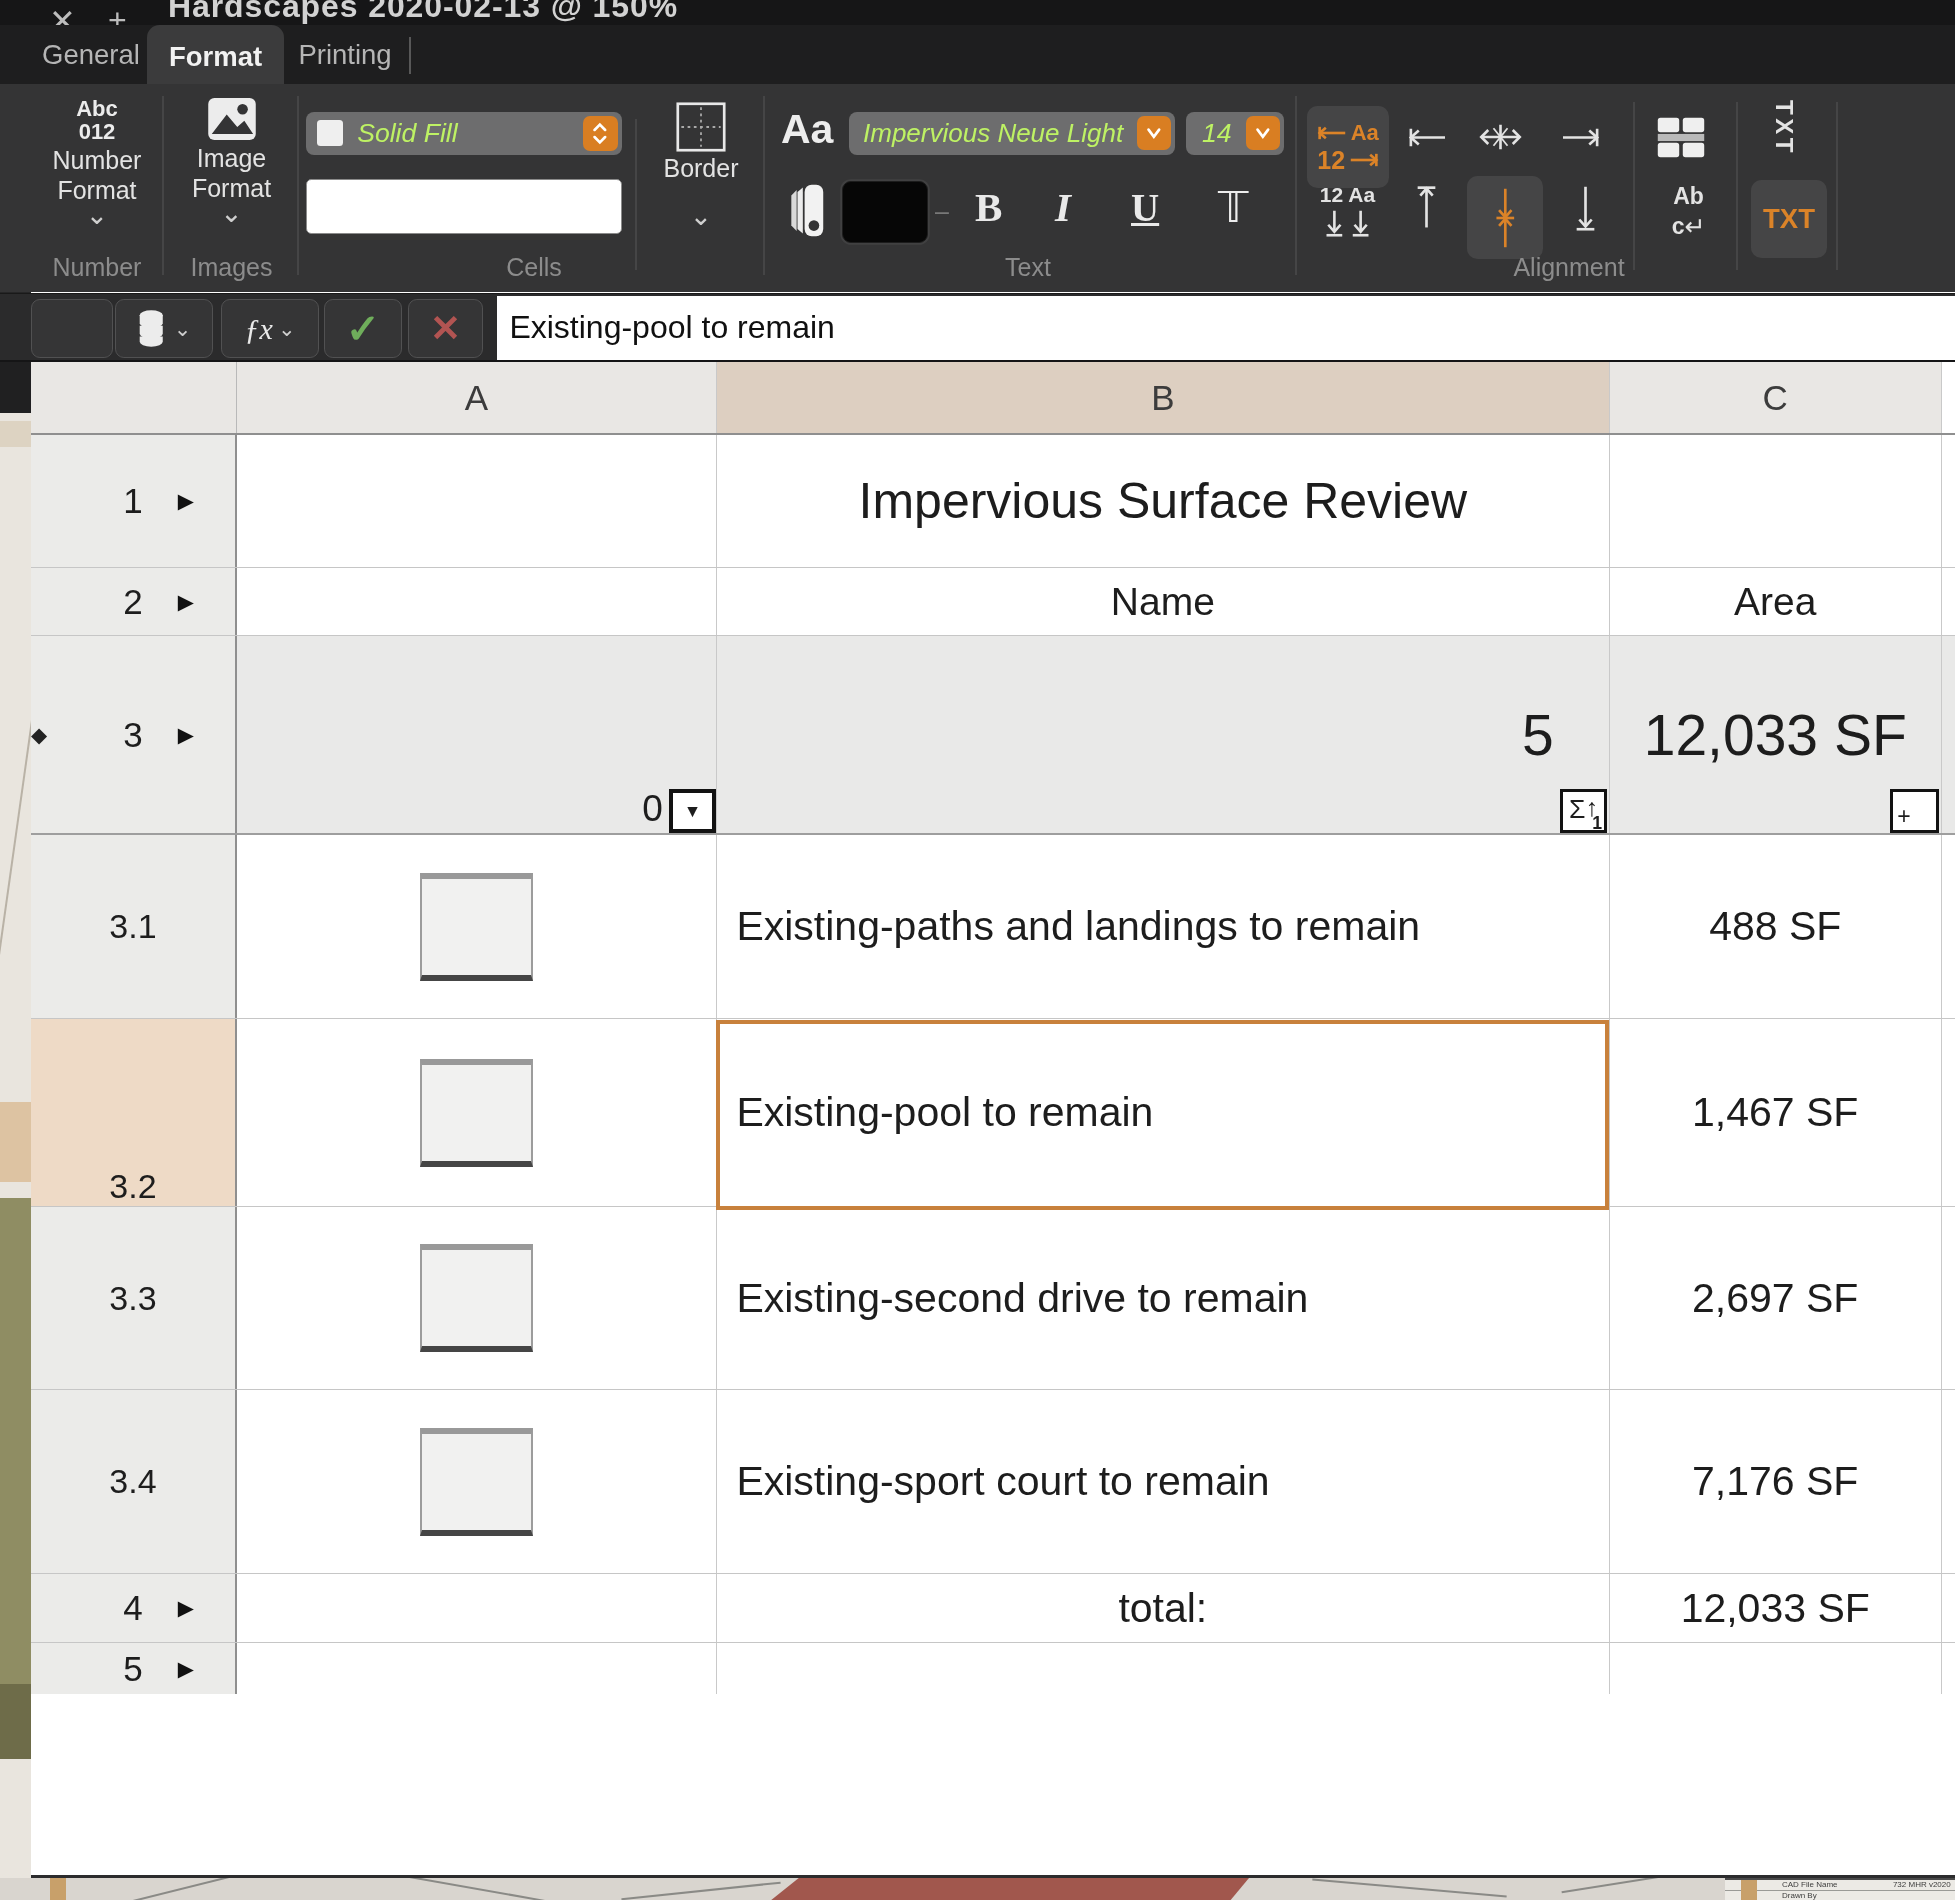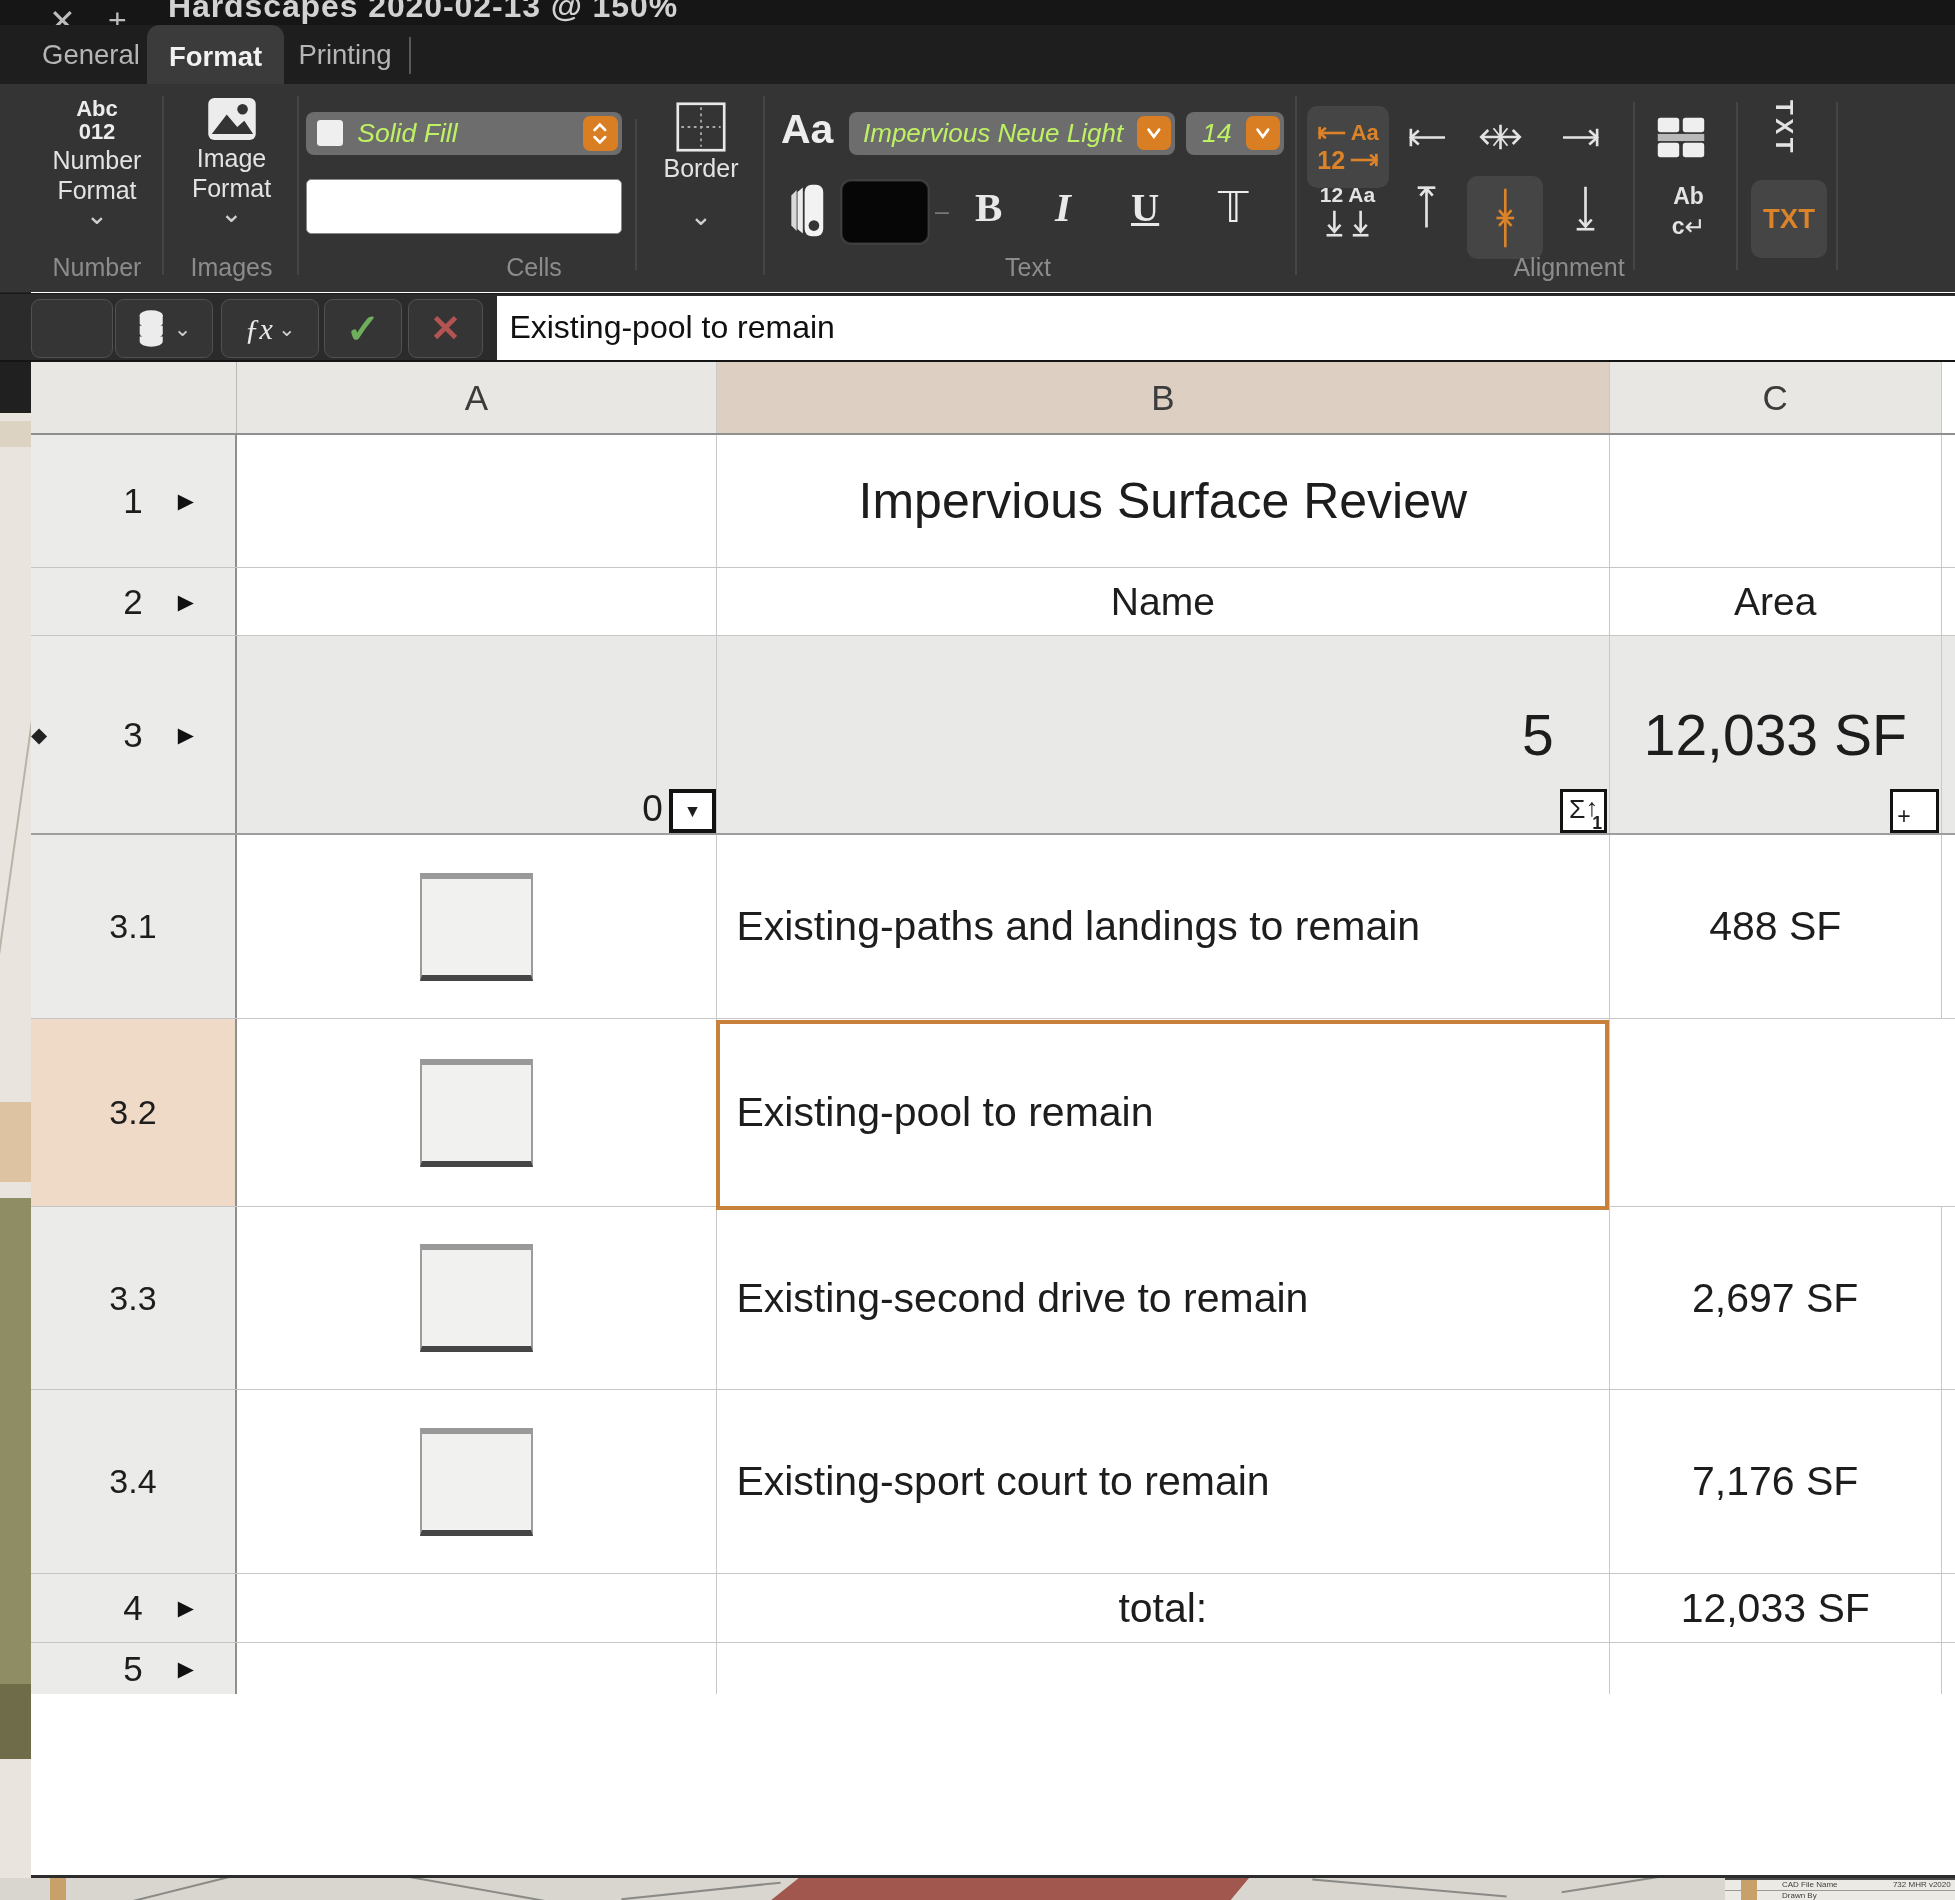--- a/index.html
+++ b/index.html
@@ -77,21 +77,21 @@
   .gb { border-bottom:1.8px solid #c6c6c6; }
   .gb-heavy { border-bottom:2.7px solid #9e9e9e; }
   #hdr-row { height:73px; border-bottom:2.7px solid #8f8f8f; }
   #hdr-row .hcell { background:#e9e7e4; font-size:35px; color:#3c3c3c; font-weight:300; }
   #hdr-row .c-rh { background:#e9e7e4; border-right:1.8px solid #b9b9b9; }
   #hdr-row .hl { background:#ddcfc1 !important; }
   .rtri { position:absolute; right:41px; font-size:21px; color:#111; }
   .diamond { position:absolute; left:0px; font-size:21px; color:#222; }
   .rownum-sub { font-size:34px; }
   .dbrow { background:#e9e9e8; }
-  .hl-row { background:#eedac6 !important; }
+  .hl-row { background:#eedac6 !important;align-items:flex-end; }
   .swatch { width:113px; height:108px; background:#f1f1f0; border-left:2.7px solid #9c9c9c;
     border-right:2.7px solid #9c9c9c; border-top:6.2px solid #999; border-bottom:6.2px solid #454545; }
   .name-cell { justify-content:flex-start !important; padding-left:19.5px; }
   #sel-border { position:absolute; left:685px; top:658px; width:893px; height:190px;
     border:4.4px solid #c8813c; pointer-events:none; z-index:5; }
   .mini-btn { position:absolute; background:#fff; display:flex; align-items:center; justify-content:center; }
   #sort-box { right:0; bottom:0; width:47px; height:44px; border:4.4px solid #121212; }
   #sort-val { position:absolute; right:53px; bottom:3.5px; font-size:37px; }
   #sigma-box { right:1.8px; bottom:0; width:47px; height:44px; border:3.5px solid #121212; }
   #sigma-box .s1 { font-size:26.6px; font-weight:400; margin-top:-3.5px; }
@@ -453,20 +453,23 @@
     <div class="srow gb" style="height:188px">
       <div class="c-rh rownum-sub hl-row">
           <span>3.2</span>
         </div>
       <div class="c-a">
           <div class="swatch"></div>
         </div>
       <div class="c-b name-cell">
           <span>Existing-pool to remain</span>
         </div>
+      <div class="c-c">
+          <span>1,467 SF</span>
+        </div>
       <div class="c-fill"></div>
     </div>
 
     <div class="srow gb" style="height:183px">
       <div class="c-rh rownum-sub">
           <span>3.3</span>
         </div>
       <div class="c-a">
           <div class="swatch"></div>
         </div>

